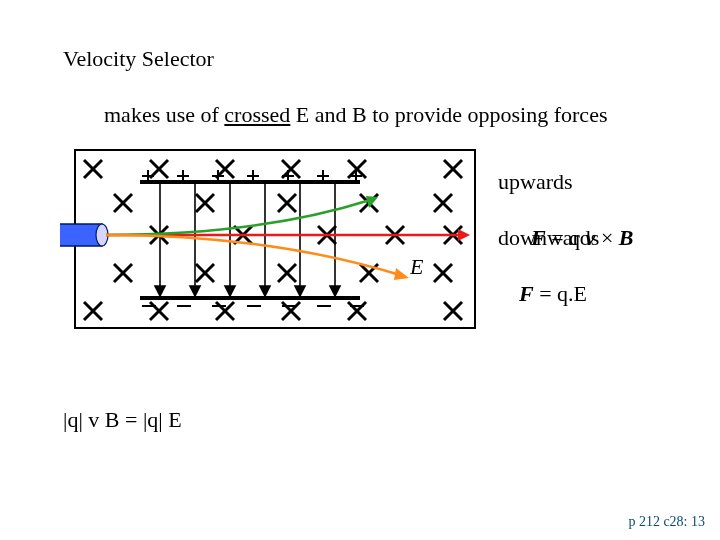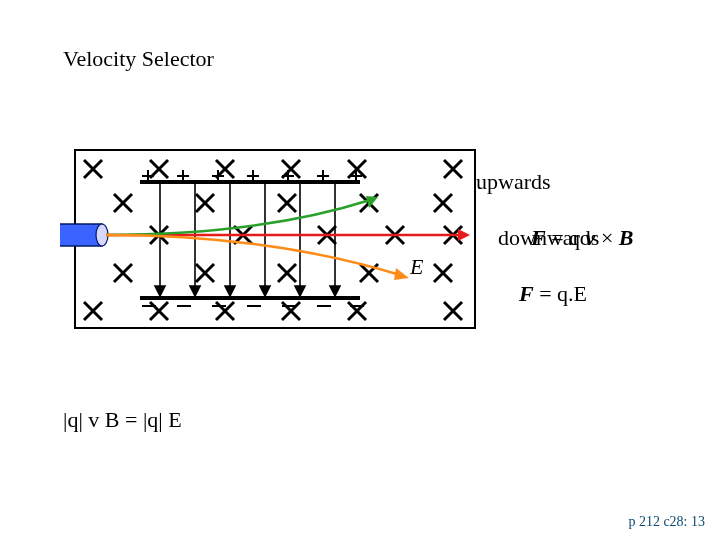--- a/index.html
+++ b/index.html
@@ -41,20 +41,23 @@
     left: 60px;
     top: 140px;
   }
 </style>
 </head>
 <body>
 <div class="page">
 
 <div class="t" style="left:63px; top:45px;">Velocity Selector</div>
 
+<div class="t sub" style="left:63px; top:73px;">
+  <span class="indent"></span><span>makes use of </span><span class="u">crossed</span><span> E and B to provide opposing forces</span>
+</div>
 
 <div class="svg-wrap">
 <svg width="420" height="220" viewBox="0 0 420 220" xmlns="http://www.w3.org/2000/svg">
 
   <rect x="15" y="10" width="400" height="178" fill="none" stroke="#000" stroke-width="2"></rect>
 
   <g stroke="#000" stroke-width="3">
 
     <g>
             <line x1="24" y1="20" x2="42" y2="38"></line>
@@ -256,21 +259,21 @@
 
   <g>
     <path d="M46,95 Q210,95 340,135" fill="none" stroke="#ff8c1a" stroke-width="2.5"></path>
     <polygon points="349,138 336,128 334,140" fill="#ff8c1a"></polygon>
   </g>
 
   <text x="350" y="134" font-family="'Times New Roman',serif" font-style="italic" font-size="22">E</text>
 </svg>
 </div>
 
-<div class="t" style="left:476px; top:168px;">upwards</div>
+<div class="t" style="left:498px; top:168px;">upwards</div>
 <div class="t" style="left:520px; top:196px;text-align:center;">
   <span class="b i">F</span><span> = q </span><span class="b i">v</span><span> × </span><span class="b i">B</span>
 </div>
 <div class="t" style="left:498px; top:224px;">downwards</div>
 <div class="t" style="left:508px; top:252px;">
   <span class="b i">F</span><span> = q.E</span>
 </div>
 
 <div class="t eq-line" style="left:63px; top:398px;">|q| v B = |q| E</div>
 

